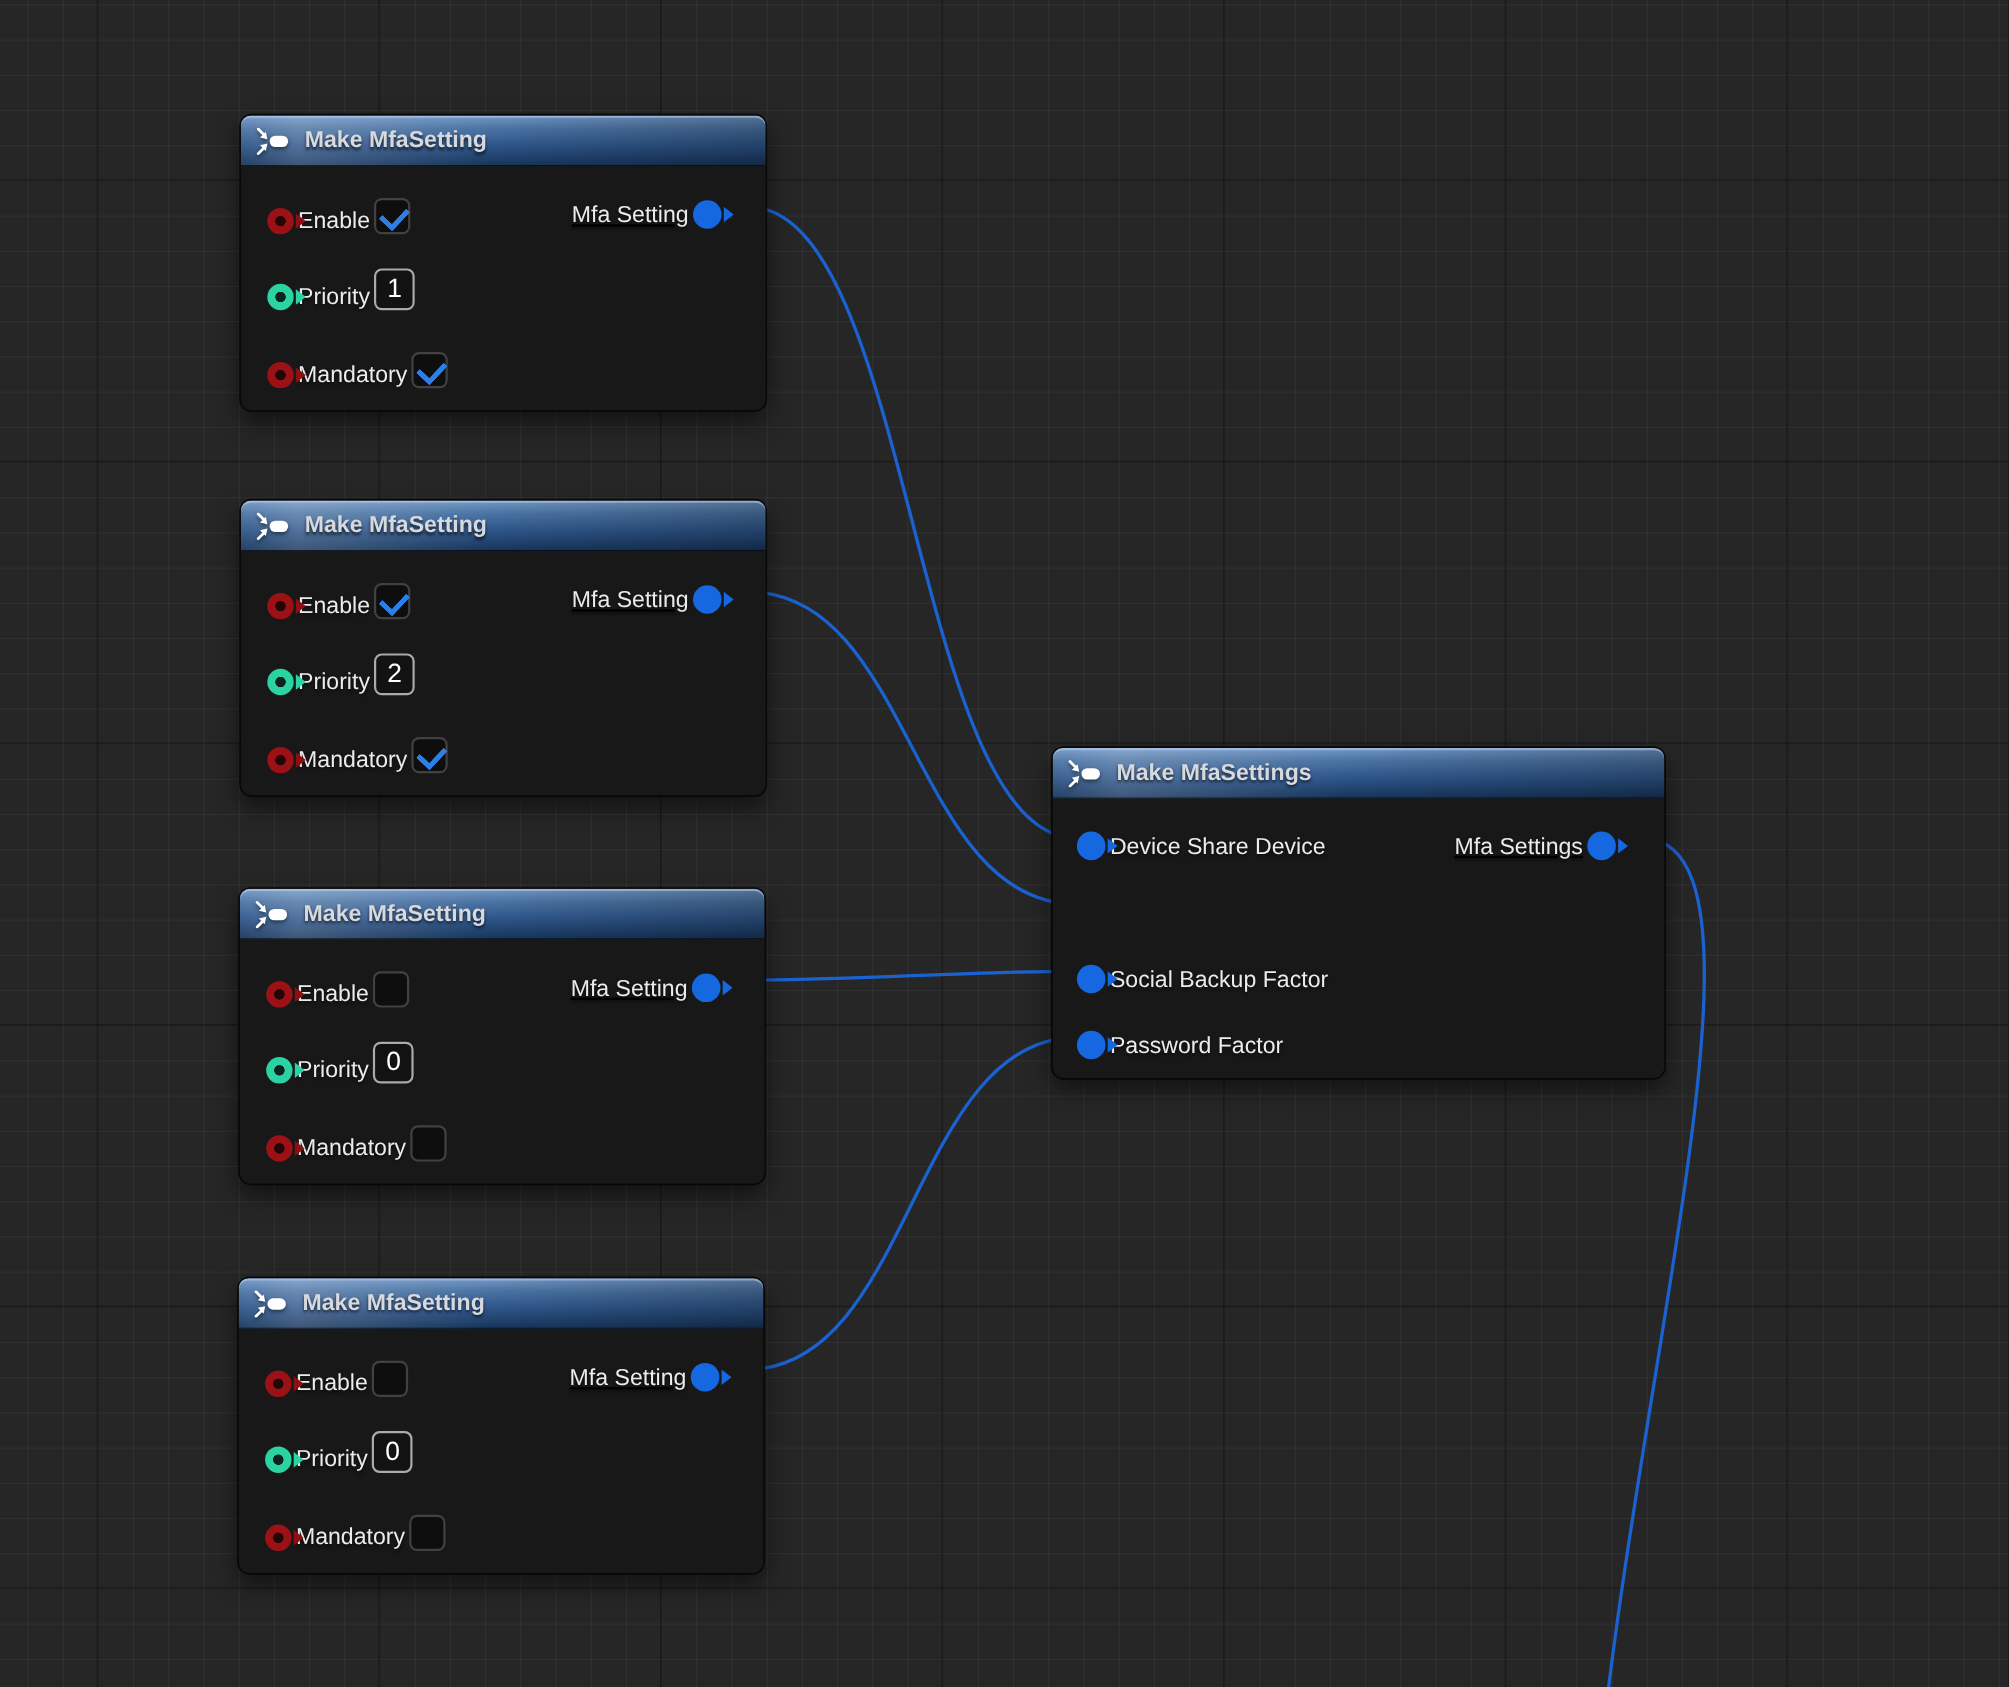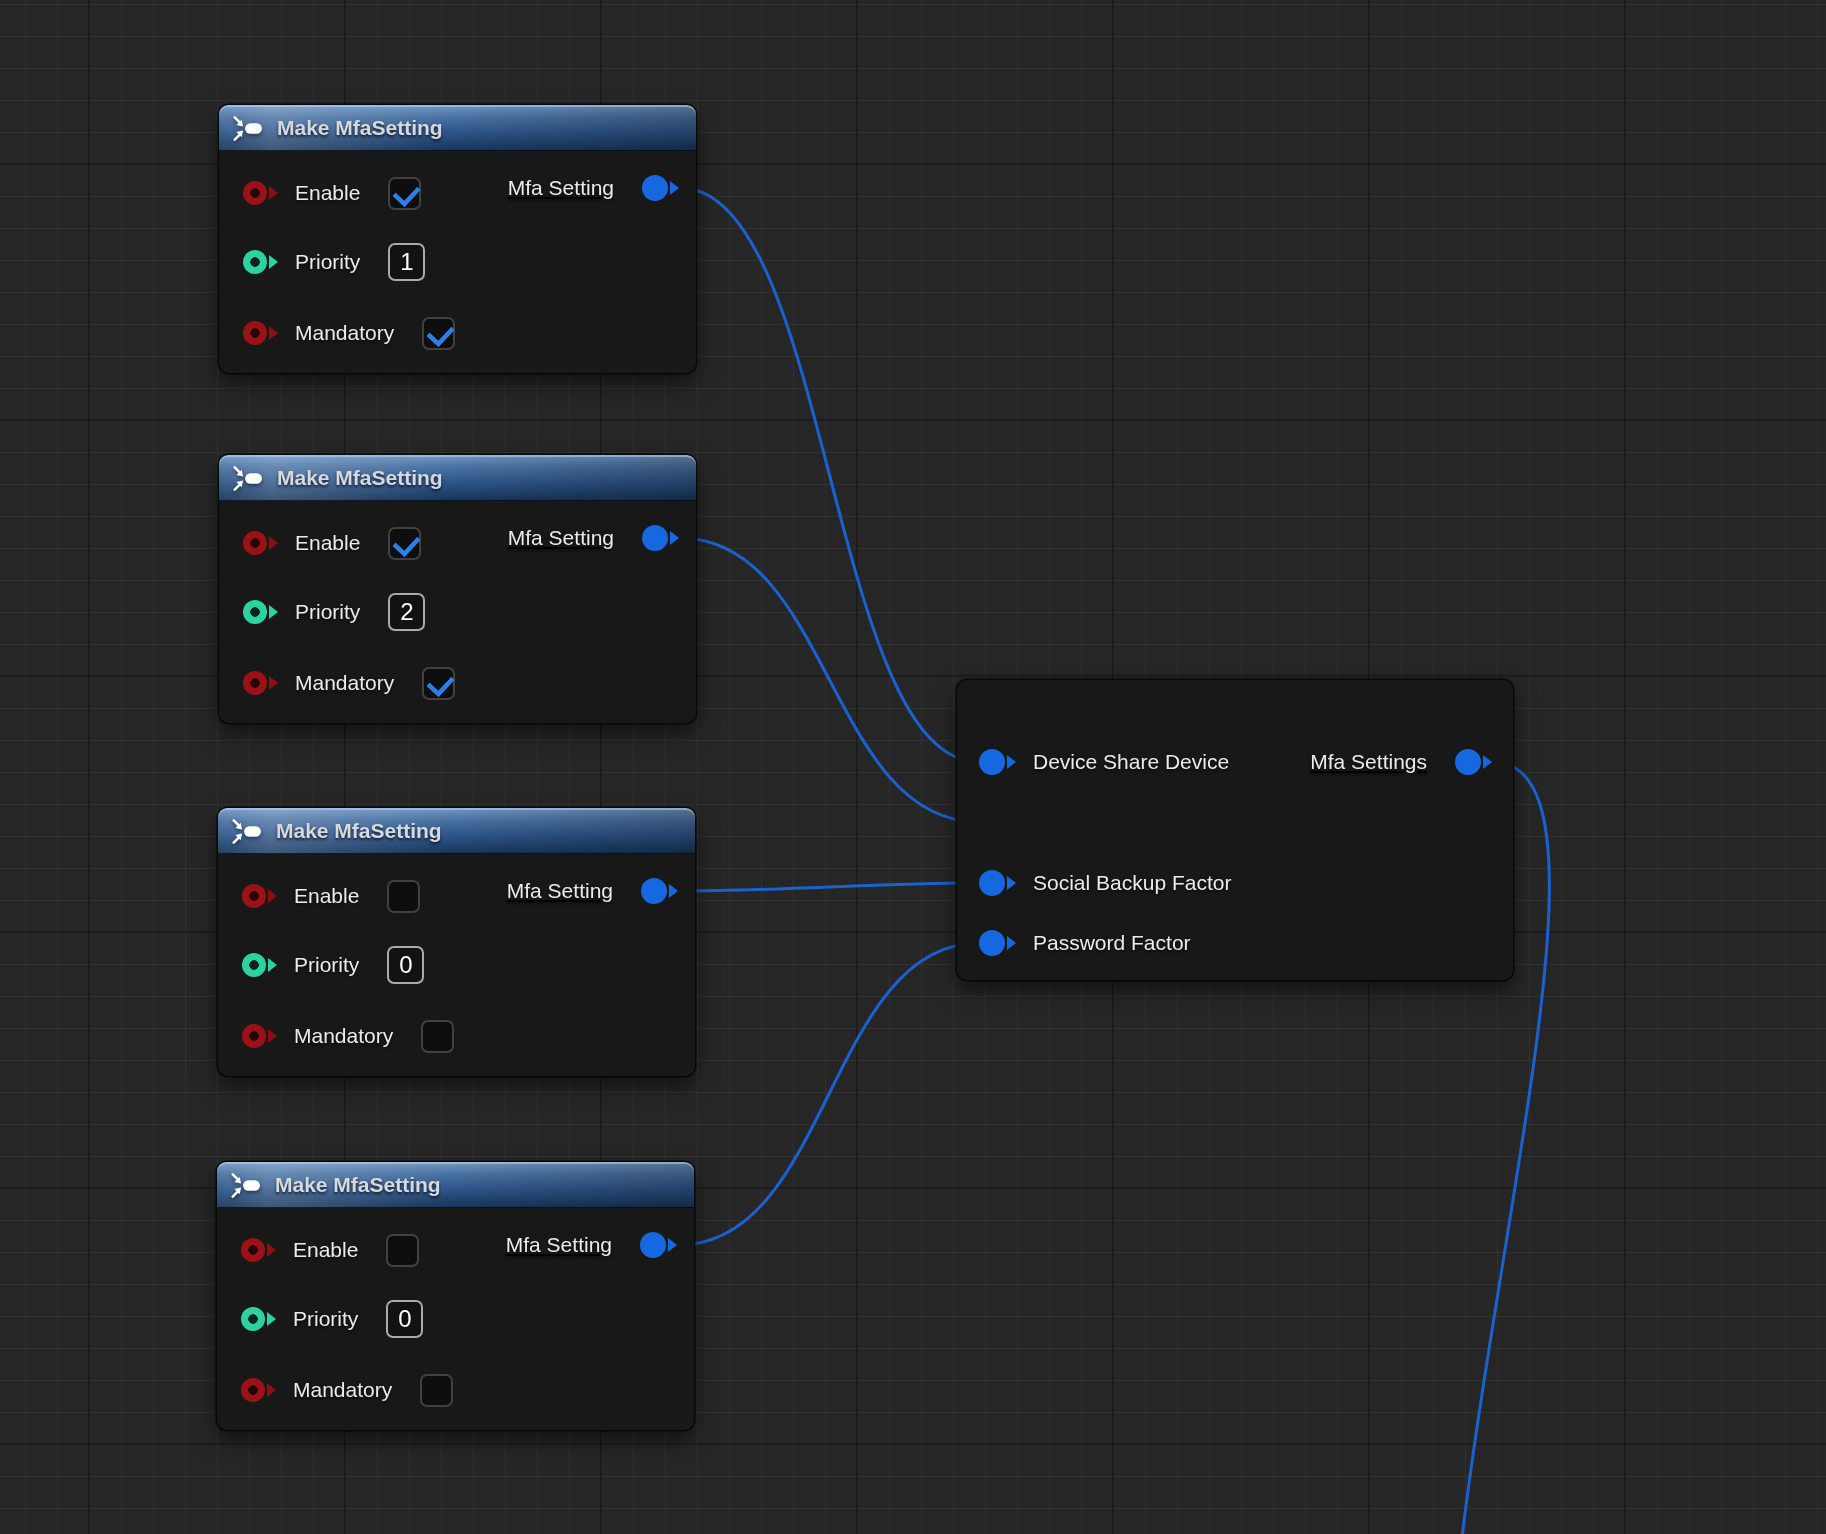--- a/index.html
+++ b/index.html
@@ -40,22 +40,22 @@
       linear-gradient(180deg, #7297c6 0%, #4a73a2 26%, #2f568b 58%, #163459 100%);
     box-shadow: inset 0 2px 0 rgba(190,212,238,.55), inset 0 -1px 0 rgba(0,0,0,.65);
   }
   .ttext {
     font-size:21px; font-weight:700; color:#d6d9dd;
     text-shadow:0 2px 3px rgba(0,0,0,.7); white-space:nowrap;
   }
   .nicon { flex:0 0 auto; filter:drop-shadow(0 2px 2px rgba(0,0,0,.5)); }
 
   .row {
-    position:absolute; left:0; right:0; height:40px;
-    display:flex; align-items:center; gap:28px; z-index:3;
+    position:absolute; left:0; right:12px; height:40px;
+    display:flex; align-items:flex-end; gap:4px; z-index:3;
   }
   .row.in  { padding-left:24px; }
   .row.out { justify-content:flex-end; padding-right:28px;text-decoration:underline; }
   .mfs .row.in  { padding-left:22px; }
   .mfs .row.out { padding-right:32px; }
 
   .plabel {
     font-size:21px; color:#ebebeb; white-space:nowrap;
     text-shadow:0 2px 3px rgba(0,0,0,.55);
   }
@@ -228,20 +228,30 @@
       <span class="plabel">Mandatory</span>
       <span class="checkbox" data-checked="false"></span>
     </div>
     <div class="row out" style="top:63px">
       <span class="plabel">Mfa Setting</span>
       <span class="pin struct"></span>
     </div>
   </div>
 
   <div class="node mfs" style="left:957px;top:680px;width:556px;height:300px">
+    <div class="title">
+      <svg class="nicon" width="32" height="25" viewBox="0 0 32 26">
+        <path d="M2.2 1.4 L7.6 6.8" stroke="#fff" stroke-width="2.6" stroke-linecap="round"></path>
+        <path d="M10.9 10.9 L3.9 9.4 L9.4 3.9 Z" fill="#fff"></path>
+        <path d="M2.2 24.6 L7.6 19.2" stroke="#fff" stroke-width="2.6" stroke-linecap="round"></path>
+        <path d="M10.9 15.1 L3.9 16.6 L9.4 22.1 Z" fill="#fff"></path>
+        <rect x="13" y="7.6" width="17.5" height="10.8" rx="5.4" fill="#fff"></rect>
+      </svg>
+      <span class="ttext">Make MfaSettings</span>
+    </div>
     <div class="row in" style="top:62px">
       <span class="pin struct"></span>
       <span class="plabel">Device Share Device</span>
     </div>
     <div class="row in" style="top:243px">
       <span class="pin struct"></span>
       <span class="plabel">Password Factor</span>
     </div>
     <div class="row in" style="top:183px">
       <span class="pin struct"></span>

